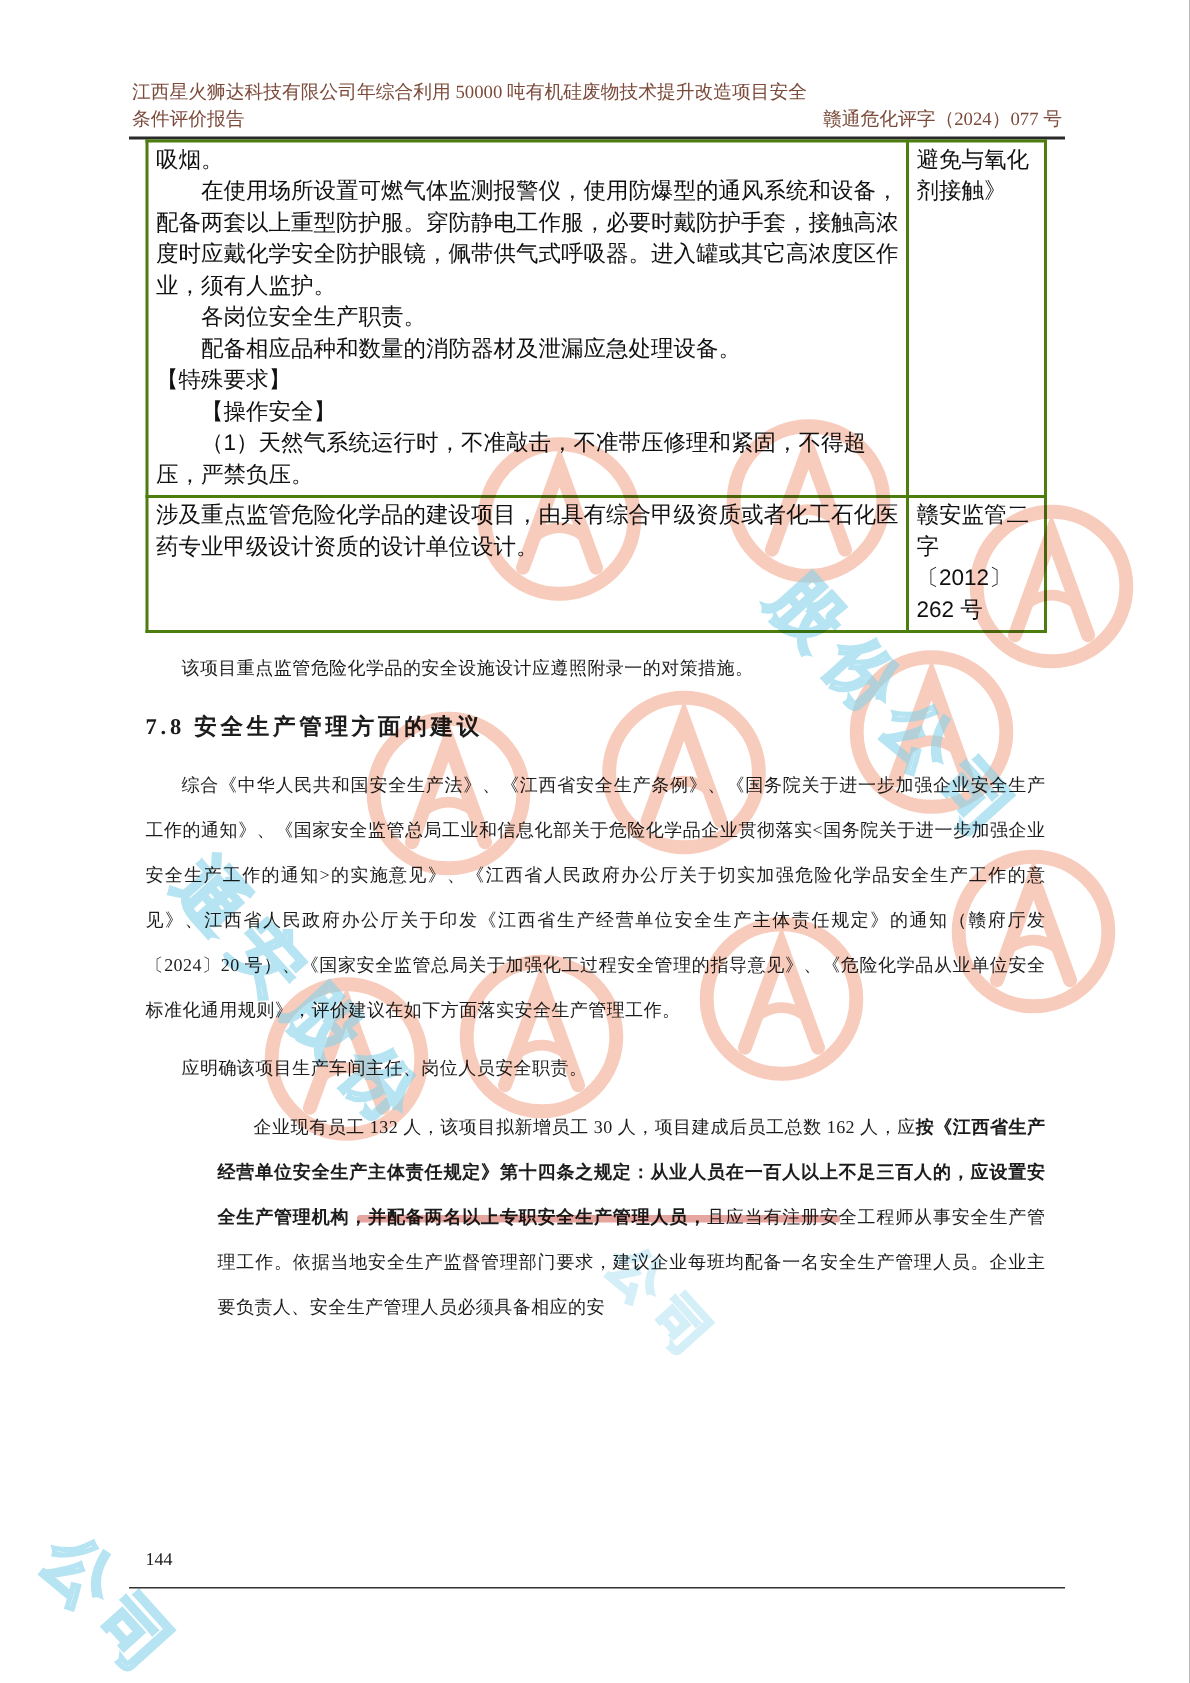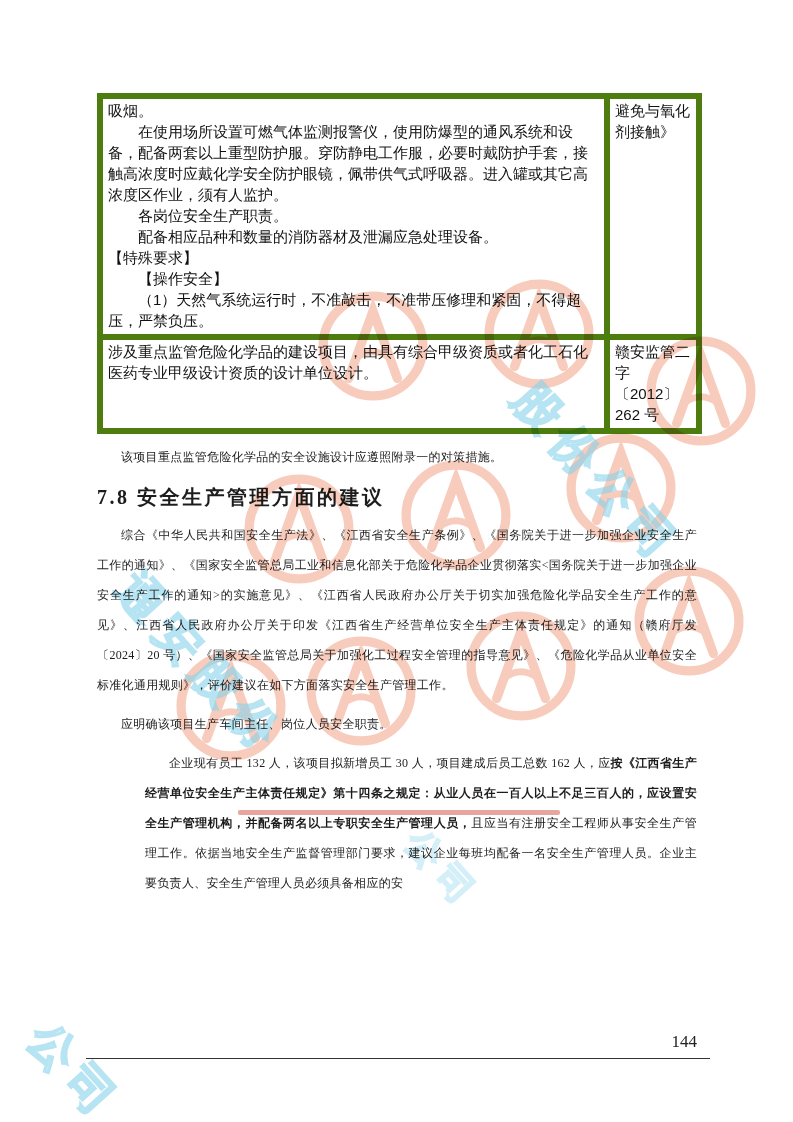--- a/index.html
+++ b/index.html
@@ -20,46 +20,46 @@
     display:flex;justify-content:space-between;align-items:flex-end;
     font-size:12.5px;line-height:18px;color:#7b4a3a;
     padding:0 2px 3px 2px;
   }
   .header-rule{border-top:2px solid #2a2a2a;height:0;}
   
   .content{position:absolute;left:97px;top:93px;width:600px;z-index:1;}
   table.doc-table{border-collapse:collapse;width:599px;table-layout:fixed;
     font-family:"Liberation Sans","DejaVu Sans",sans-serif;}
   table.doc-table td{
-    border:6px solid #4d7c0f;
+    border:2px solid #4d7c0f;
     vertical-align:top;
     padding:1px 5px 3px 5px;
     font-size:15px;line-height:21px;color:#111;
   }
   td.cell-right{width:88px;font-size:14px;line-height:19px;}
   .tp{margin:0;}
   .tp.ind{text-indent:2em;}
   td.row2-right{vertical-align:middle;text-align:left;padding-left:8px;}
   
   .bodytext{margin-top:8px;}
   .para{
     margin:0;font-size:12px;line-height:30px;text-indent:2em;
     text-align:justify;letter-spacing:0.3px;
   }
   .para + .para{margin-top:3px;}
   .section-heading{
     margin:11px 0 9px 0;
-    font-size:20px;font-weight:bold;letter-spacing:2.5px;
+    font-size:15px;font-weight:bold;letter-spacing:2.5px;
     line-height:28px;
   }
   .b{font-weight:bold;}
   
   .footer-pagenum{
     position:absolute;left:97px;top:1032px;width:600px;
-    text-align:right;font-size:17px;color:#222;z-index:1;
+    text-align:left;font-size:12px;color:#222;z-index:1;
   }
   .footer-rule{
     position:absolute;left:86px;top:1058px;width:624px;
     border-top:1.5px solid #333;z-index:1;
   }
   
   .wm-layer{
     position:absolute;inset:0;z-index:2;
     pointer-events:none;
     mix-blend-mode:multiply;
@@ -82,20 +82,27 @@
   .wm-red-line{
     position:absolute;left:238px;top:810px;width:322px;height:5px;
     background:#c9372b;opacity:.45;border-radius:2px;
   }
 </style>
 </head>
 <body>
 
 <div class="page">
 
+  <div class="header">
+    <div class="header-row">
+      <span>江西星火狮达科技有限公司年综合利用 50000 吨有机硅废物技术提升改造项目安全条件评价报告</span>
+      <span style="white-space:nowrap;margin-left:10px;">赣通危化评字（2024）077 号</span>
+    </div>
+    <div class="header-rule"></div>
+  </div>
 
   <div class="content">
 
     <table class="doc-table">
       <colgroup>
           <col style="width:507px;">
           <col style="width:92px;">
         </colgroup>
       <tbody>
           <tr>

